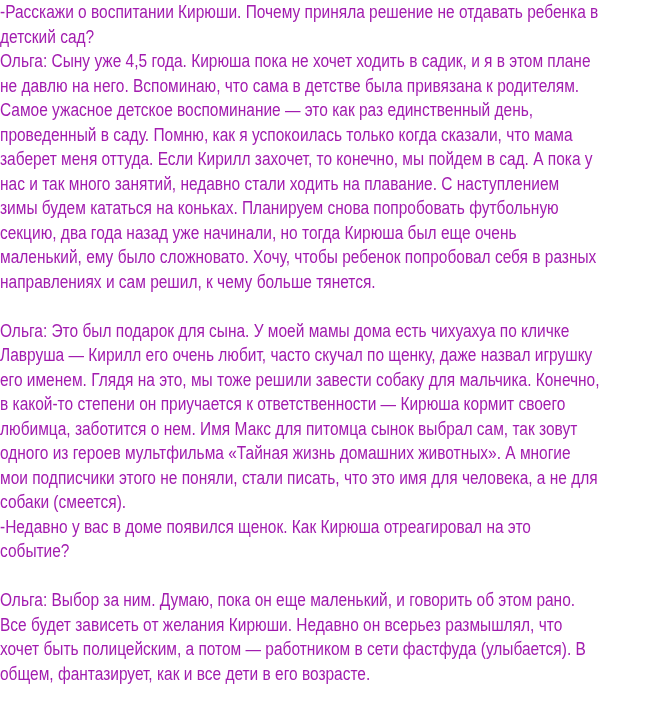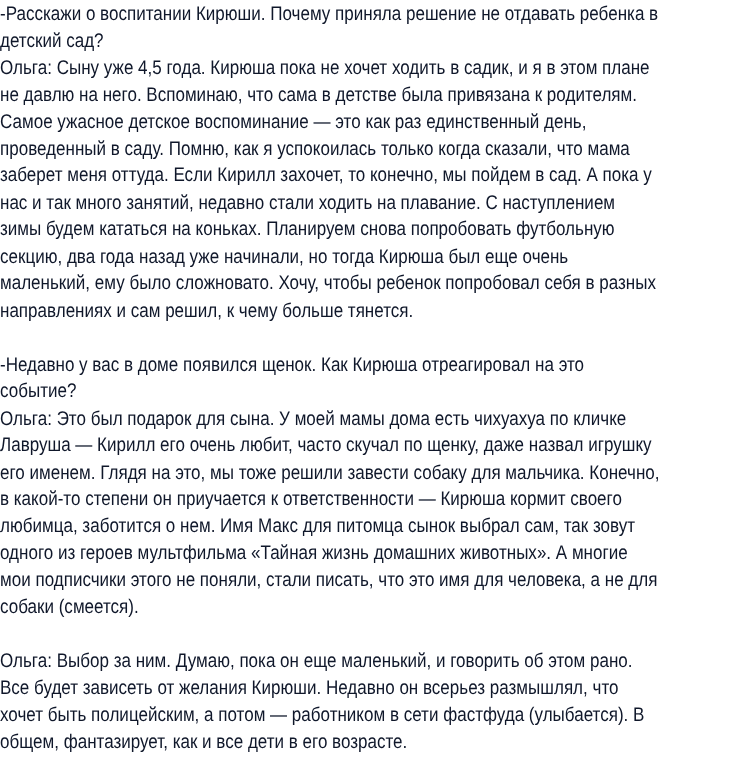--- a/index.html
+++ b/index.html
@@ -1,20 +1,20 @@
 <!DOCTYPE html>
 <html><head>
 <meta charset="utf-8">
 <style>
   html, body { margin: 0; padding: 0; background: #ffffff; }
   body { width: 670px; height: 713px; overflow: hidden; }
   .doc {
     position: relative;
     padding: 0 0 0 0;
-    color: #0f172a;
+    color: #a21caf;
     font-family: "Liberation Sans", sans-serif;
     font-size: 18px;
     line-height: 24.5px;
   }
   .line {
     display: block;
     white-space: nowrap;
     height: 24.5px;
     transform-origin: 0 0;
     transform: scaleX(0.86);
@@ -37,32 +37,32 @@
     <span class="line">проведенный в саду. Помню, как я успокоилась только когда сказали, что мама</span>
     <span class="line">заберет меня оттуда. Если Кирилл захочет, то конечно, мы пойдем в сад. А пока у</span>
     <span class="line">нас и так много занятий, недавно стали ходить на плавание. С наступлением</span>
     <span class="line">зимы будем кататься на коньках. Планируем снова попробовать футбольную</span>
     <span class="line">секцию, два года назад уже начинали, но тогда Кирюша был еще очень</span>
     <span class="line">маленький, ему было сложновато. Хочу, чтобы ребенок попробовал себя в разных</span>
     <span class="line">направлениях и сам решил, к чему больше тянется.</span>
   </div>
   <div class="blank"></div>
   <div>
-    <span class="line">-Недавно у вас в доме появился щенок. Как Кирюша отреагировал на это</span>
-    <span class="line">событие?</span>
-  </div>
-  <div>
     <span class="line">Ольга: Это был подарок для сына. У моей мамы дома есть чихуахуа по кличке</span>
     <span class="line">Лавруша — Кирилл его очень любит, часто скучал по щенку, даже назвал игрушку</span>
     <span class="line">его именем. Глядя на это, мы тоже решили завести собаку для мальчика. Конечно,</span>
     <span class="line">в какой-то степени он приучается к ответственности — Кирюша кормит своего</span>
     <span class="line">любимца, заботится о нем. Имя Макс для питомца сынок выбрал сам, так зовут</span>
     <span class="line">одного из героев мультфильма «Тайная жизнь домашних животных». А многие</span>
     <span class="line">мои подписчики этого не поняли, стали писать, что это имя для человека, а не для</span>
     <span class="line">собаки (смеется).</span>
+  </div>
+  <div>
+    <span class="line">-Недавно у вас в доме появился щенок. Как Кирюша отреагировал на это</span>
+    <span class="line">событие?</span>
   </div>
   <div class="blank"></div>
   <div>
     <span class="line">Ольга: Выбор за ним. Думаю, пока он еще маленький, и говорить об этом рано.</span>
     <span class="line">Все будет зависеть от желания Кирюши. Недавно он всерьез размышлял, что</span>
     <span class="line">хочет быть полицейским, а потом — работником в сети фастфуда (улыбается). В</span>
     <span class="line">общем, фантазирует, как и все дети в его возрасте.</span>
   </div>
 </div>
 

